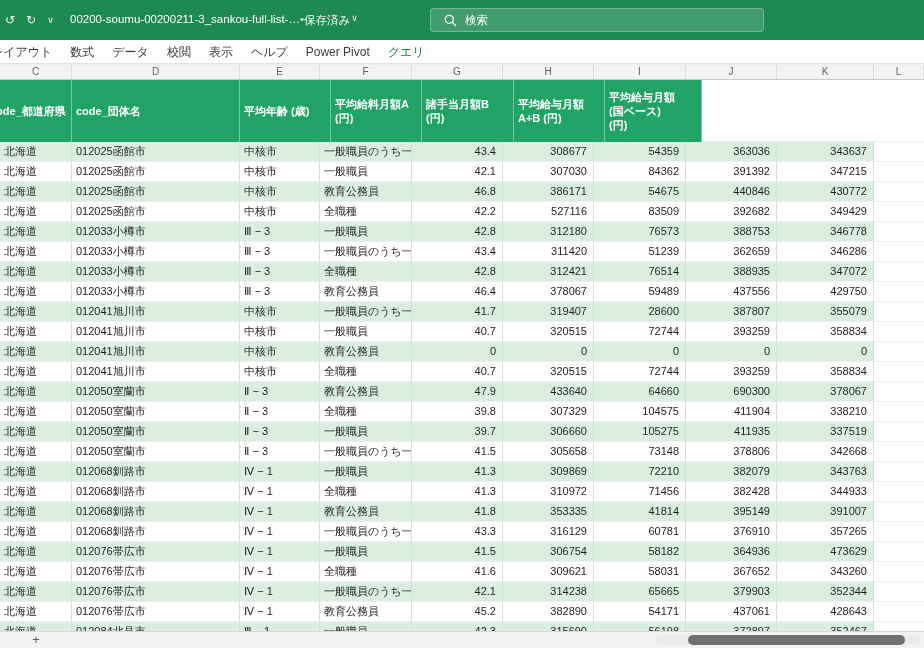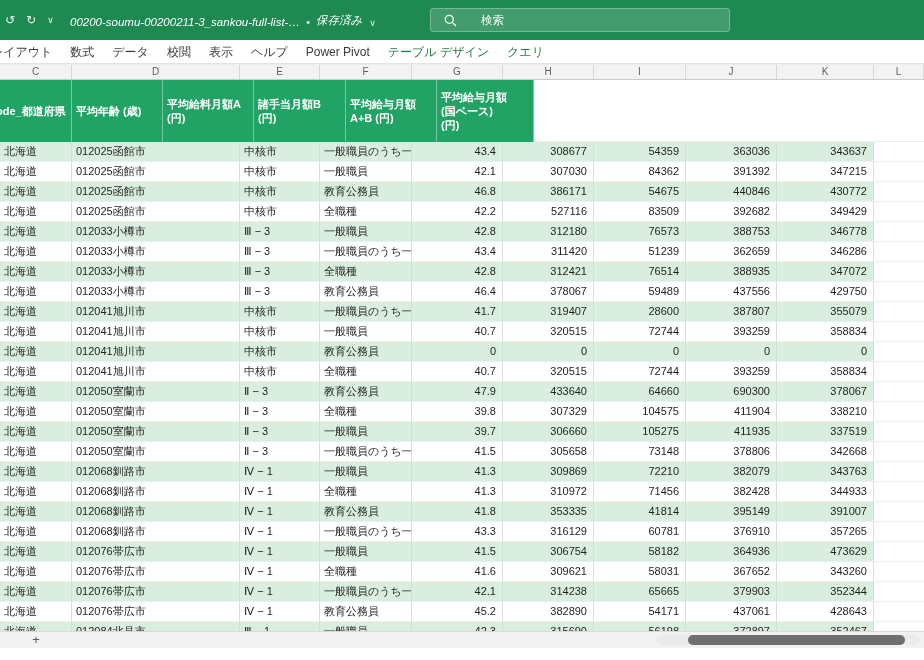--- a/index.html
+++ b/index.html
@@ -6,26 +6,26 @@
   html,body { width:924px; height:660px; overflow:hidden; background:#fff;
               font-family:"Liberation Sans","DejaVu Sans",sans-serif; }
   .app { position:relative; width:924px; height:660px; overflow:hidden; background:#fff; }
 
   
   .titlebar { height:40px; background:var(--titlebar-green,#1E8A52); display:flex;
               align-items:center; color:#fff; position:relative; }
   .qat { display:flex; gap:11px; padding-left:5px; width:70px; font-size:12px; align-items:center; }
   .qat-btn { opacity:.95; cursor:default; }
   .qat-caret { font-size:9px; opacity:.9; }
-  .doc-title { font-size:11.5px; display:flex; gap:6px; align-items:flex-end; white-space:nowrap;font-style:italic; }
+  .doc-title { font-size:11.5px; display:flex; align-items:flex-start; white-space:nowrap; }
   .doc-title .dot { opacity:.9; }
   .doc-title .caret { font-size:9px; opacity:.9; margin-left:1px; }
-  .searchbox { position:absolute; left:430px; top:8px; width:300px; height:24px;
+  .searchbox { position:absolute; left:430px; top:8px; width:334px; height:24px;
                background:rgba(255,255,255,.16); border:1px solid rgba(255,255,255,.28);
-               border-radius:4px; display:flex; align-items:center; gap:24px;
+               border-radius:4px; display:flex; align-items:center; gap:8px;
                padding-left:13px; font-size:11.5px; color:#fff; }
 
   
   .ribbon-tabs { height:24px; background:#fff; border-bottom:1px solid #E3E3E3;
                  display:flex; align-items:center; margin-left:-58px; width:calc(100% + 58px); }
   .tab { padding:0 9px; font-size:12px; color:#3b3b3b; line-height:24px; white-space:nowrap; cursor:default; }
   .tab.ctx { color:var(--contextual-tab-green,#1A7A46); }
 
   
   .c0{width:72px;} .c1{width:168px;} .c2{width:80px;} .c3{width:92px;} .c4{width:91px;}
@@ -92,41 +92,41 @@
   </header>
 
   <nav class="ribbon-tabs">
     <span class="tab">ページ レイアウト</span>
     <span class="tab">数式</span>
     <span class="tab">データ</span>
     <span class="tab">校閲</span>
     <span class="tab">表示</span>
     <span class="tab">ヘルプ</span>
     <span class="tab">Power Pivot</span>
-    <span class="tab ctx">テーブル デザイン</span>
     <span class="tab ctx">クエリ</span>
   </nav>
 
   <div class="col-letters">
     <span class="cl c0">C</span>
     <span class="cl c1">D</span>
     <span class="cl c2">E</span>
     <span class="cl c3">F</span>
     <span class="cl c4">G</span>
     <span class="cl c5">H</span>
     <span class="cl c6">I</span>
     <span class="cl c7">J</span>
     <span class="cl c8">K</span>
     <span class="cl c9">L</span>
   </div>
 
   <div class="thead">
     <div class="th c0">
       <span class="shift">code_都道府県</span>
     </div>
+    <div class="th c1">code_団体名</div>
     <div class="th c4">平均年齢 (歳)</div>
     <div class="th c5">平均給料月額A
 (円)</div>
     <div class="th c6">諸手当月額B
 (円)</div>
     <div class="th c7">平均給与月額
 A+B (円)</div>
     <div class="th c8">平均給与月額
 (国ベース)
 (円)</div>

